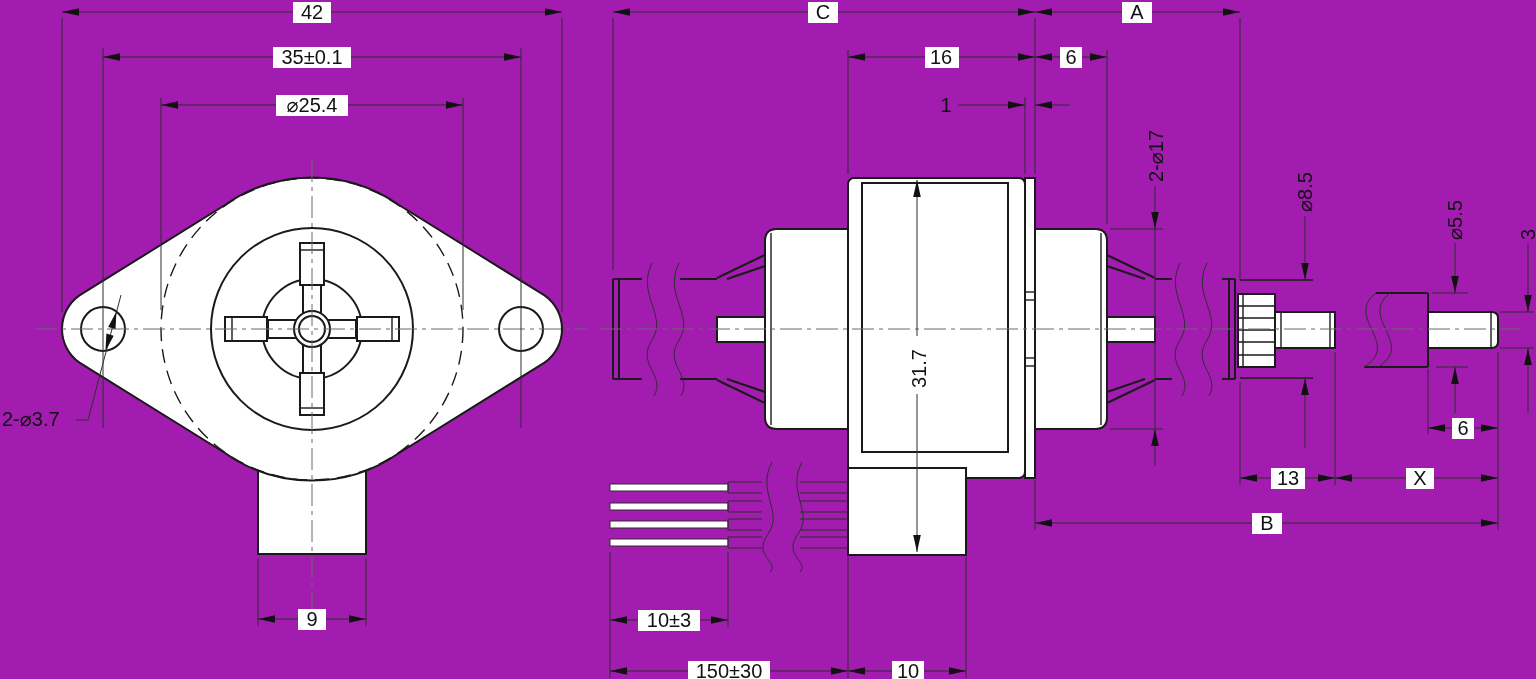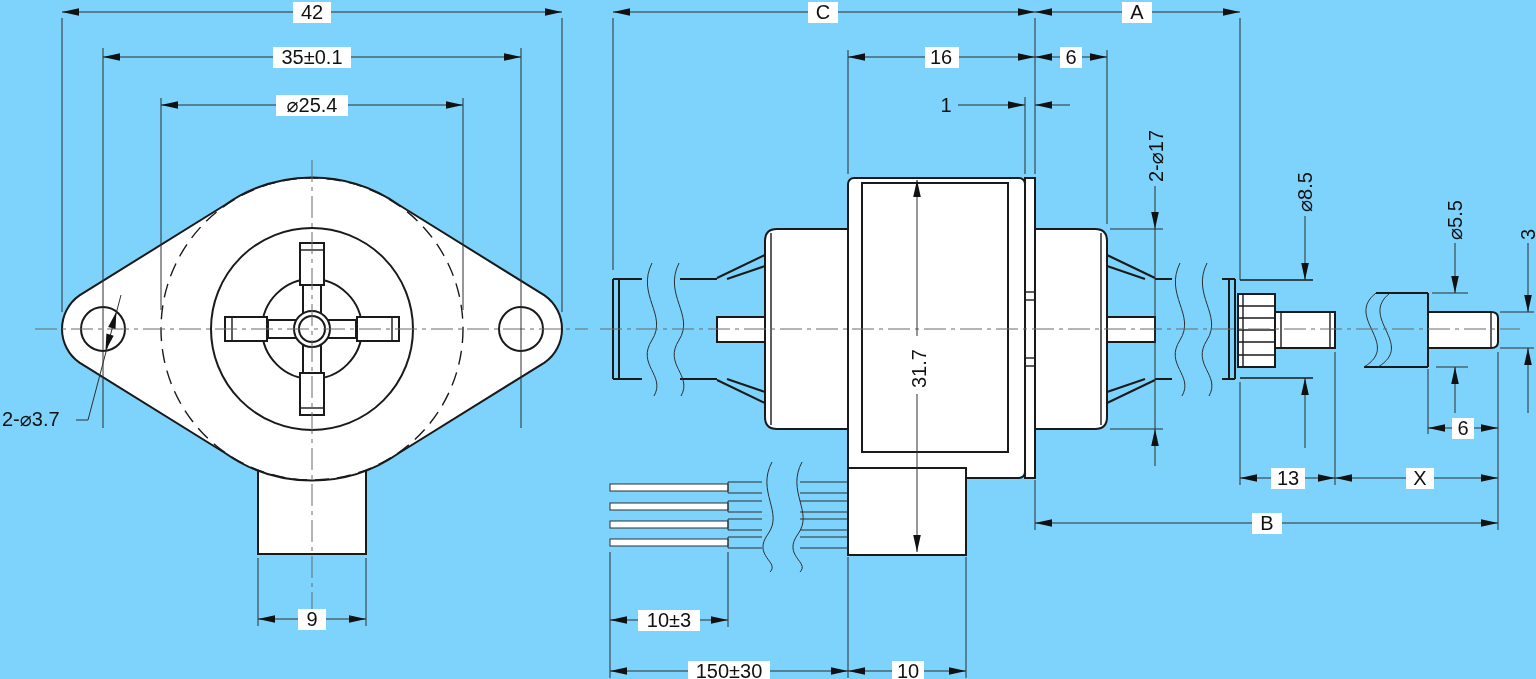--- a/index.html
+++ b/index.html
@@ -1,16 +1,16 @@
 <!DOCTYPE html>
 <html><head>
 <meta charset="utf-8">
 <style>
   html,body{margin:0;padding:0;background:#fff;}
-  .page{width:1536px;height:679px;background:#7dd3fc;position:relative;overflow:hidden;}
+  .page{width:1536px;height:679px;background:#a21caf;position:relative;overflow:hidden;}
   svg{display:block;}
   svg text{font-family:"Liberation Sans","DejaVu Sans",sans-serif;font-size:20px;fill:#111;}
   .out{stroke:#1a1a1a;stroke-width:2;fill:none;}
   .outw{stroke:#1a1a1a;stroke-width:2;fill:#fff;}
   .med{stroke:#1a1a1a;stroke-width:1.4;fill:none;}
   .thin{stroke:#2f2f2f;stroke-width:1;fill:none;}
   .cl{stroke:#6a6a6a;stroke-width:1;fill:none;stroke-dasharray:22 5 4 5;}
   .dash{stroke:#1a1a1a;stroke-width:1.4;fill:none;stroke-dasharray:14 8;}
   .ah{fill:#111;stroke:none;}
   .tbg{fill:#fff;stroke:none;}

